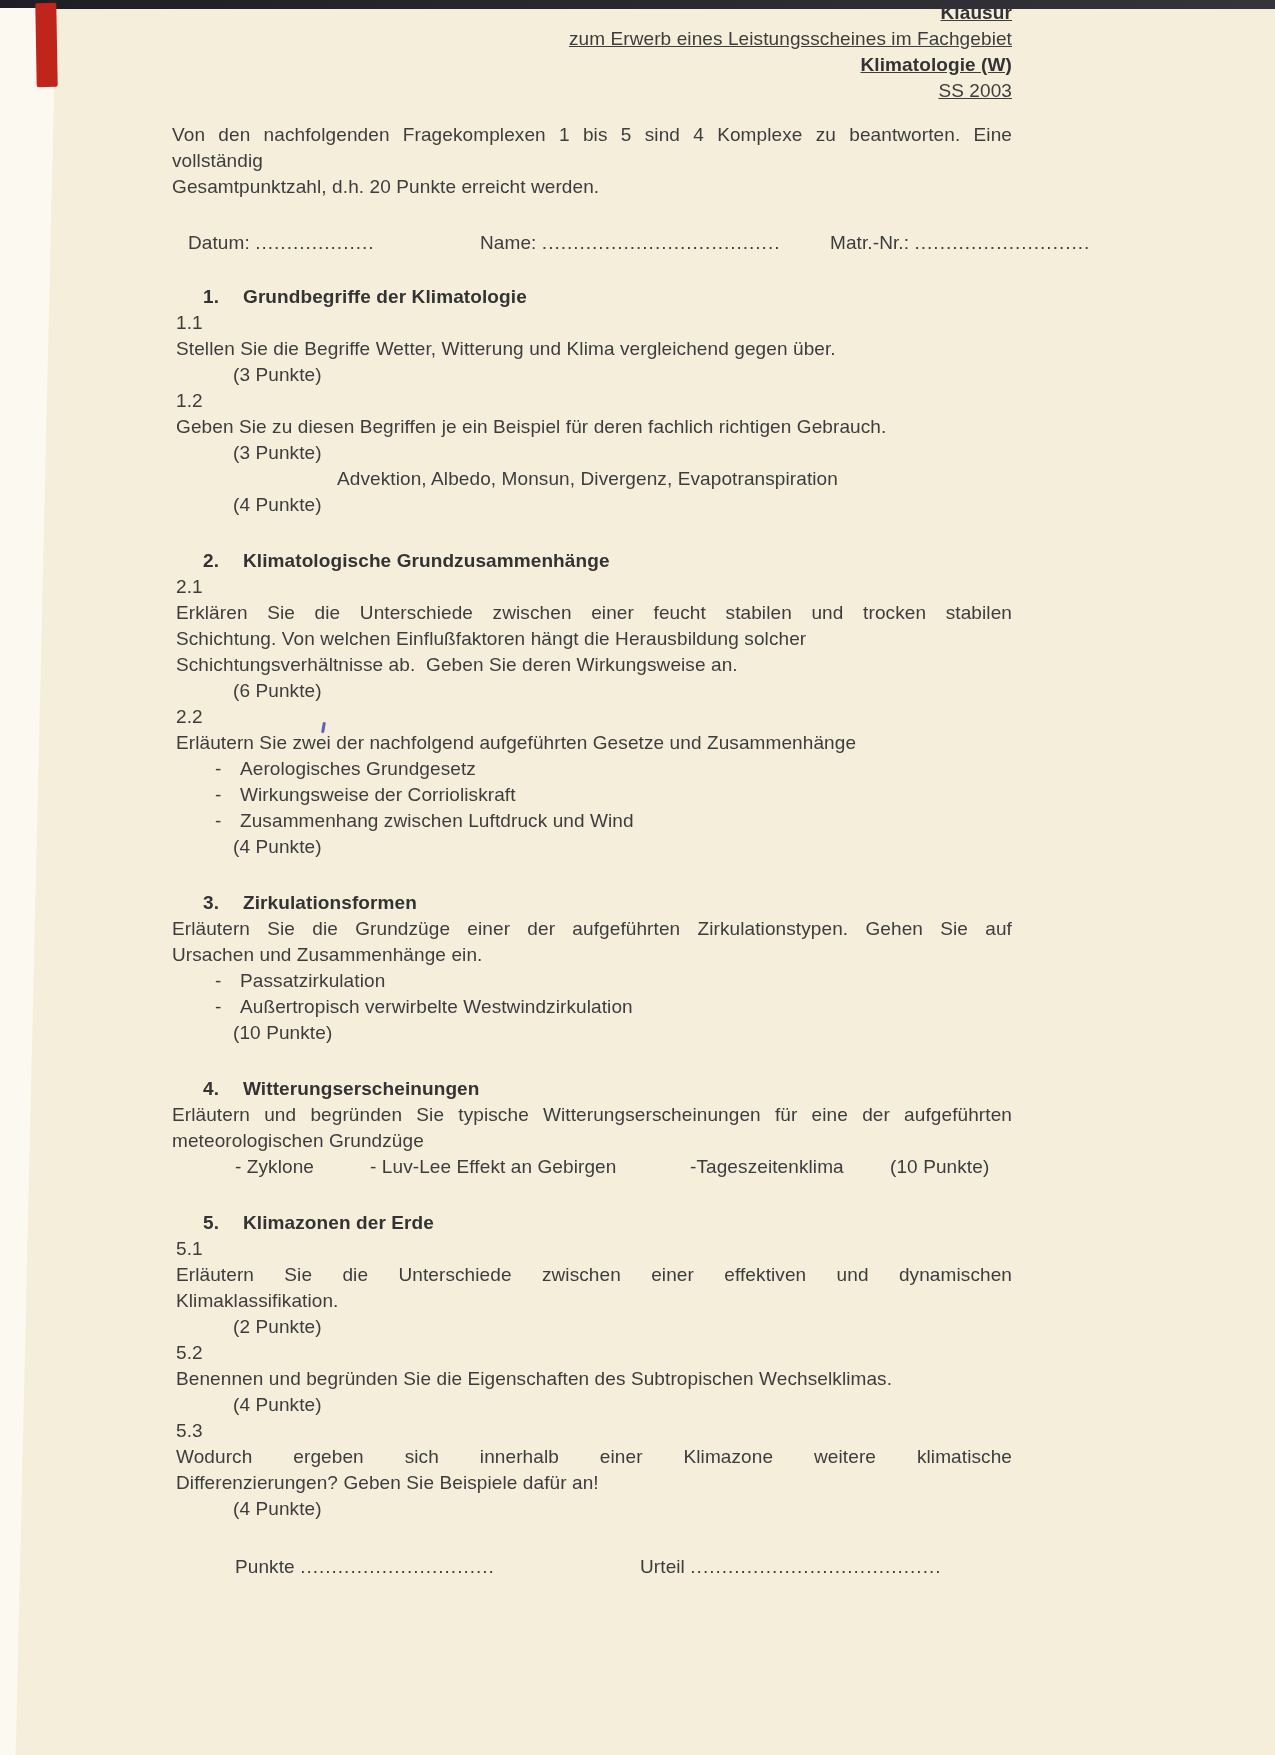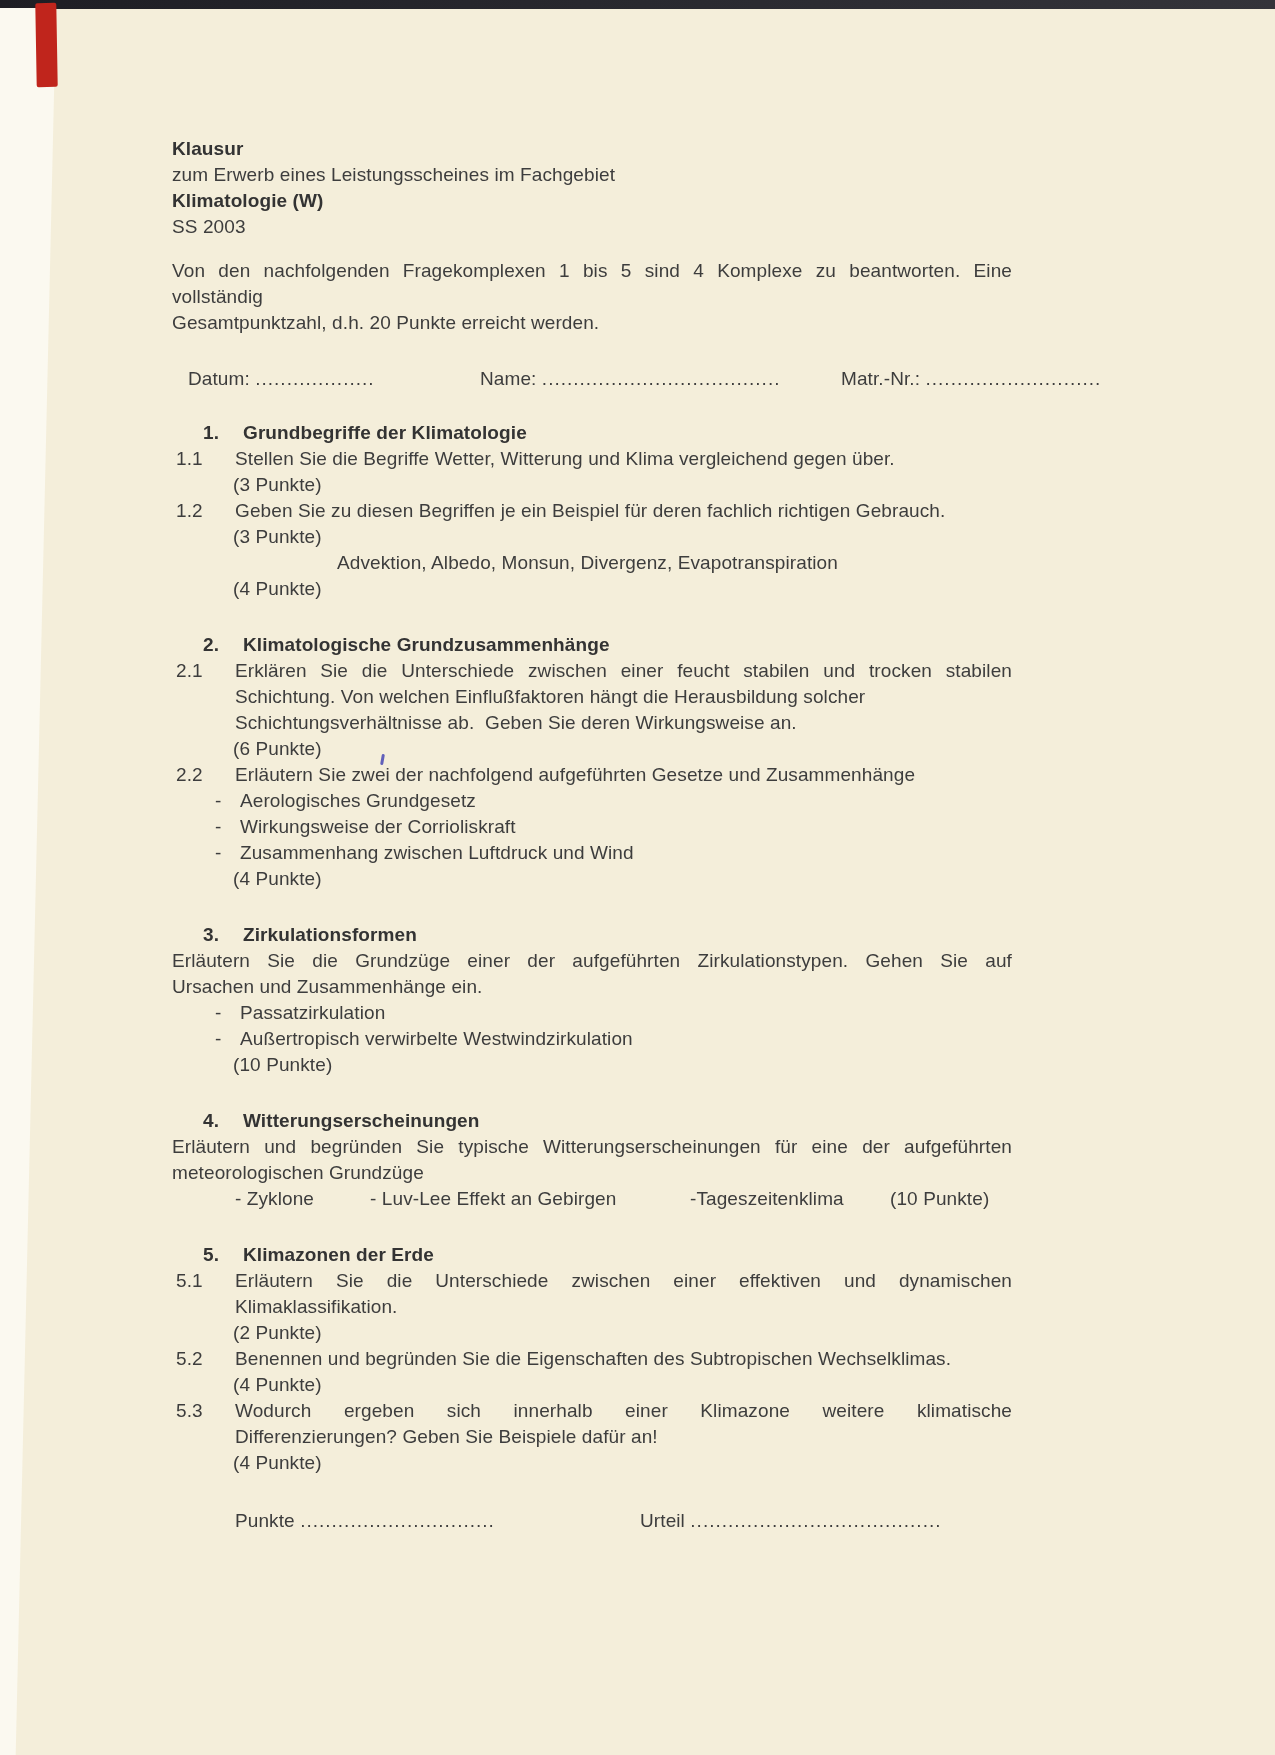--- a/index.html
+++ b/index.html
@@ -23,35 +23,35 @@
     border-radius: 2px; transform: rotate(-1deg); }
   .pen-mark { position: absolute; left: 146px; top: -8px; width: 3px; height: 11px;
     border-radius: 2px; transform: rotate(10deg); opacity: 0.85; }
 
   .content { position: absolute; left: 172px; top: 0; width: 840px; }
 
   .line { line-height: 26px; min-height: 26px; }
   .jl { text-align: justify; text-align-last: justify; }
   .b { font-weight: bold; color: #333; }
 
-  .title-block { padding-top: 136px; text-align: left; }
+  .title-block { text-align: right; text-decoration: underline; }
 
   .intro { margin-top: 18px; }
 
   .fields { margin-top: 30px; position: relative; height: 26px; }
   .fields .f { position: absolute; top: 0; white-space: nowrap; }
   .f-datum { left: 16px; }
   .f-name  { left: 308px; }
-  .f-matr  { left: 658px; margin-left: 11px; }
+  .f-matr  { left: 658px; }
   .dots { letter-spacing: 1px; }
 
   .sec-head { display: flex; margin-top: 30px; font-weight: bold; color: #333; }
   .sec-head .snum { margin-left: 31px; width: 40px; flex: none; }
 
-  .item { display: flex; padding-left: 4px; }
+  .item { display: flex; padding-left: 4px; flex-direction: column; }
   .item .inum { width: 59px; flex: none; }
   .item .ibody { flex: 1; }
   .rel { position: relative; }
 
   .points-row { padding-left: 61px; }
   .sub-row { padding-left: 165px; }
 
   .bullet-row { display: flex; padding-left: 43px; }
   .bullet-row .dash { width: 25px; flex: none; }
 

